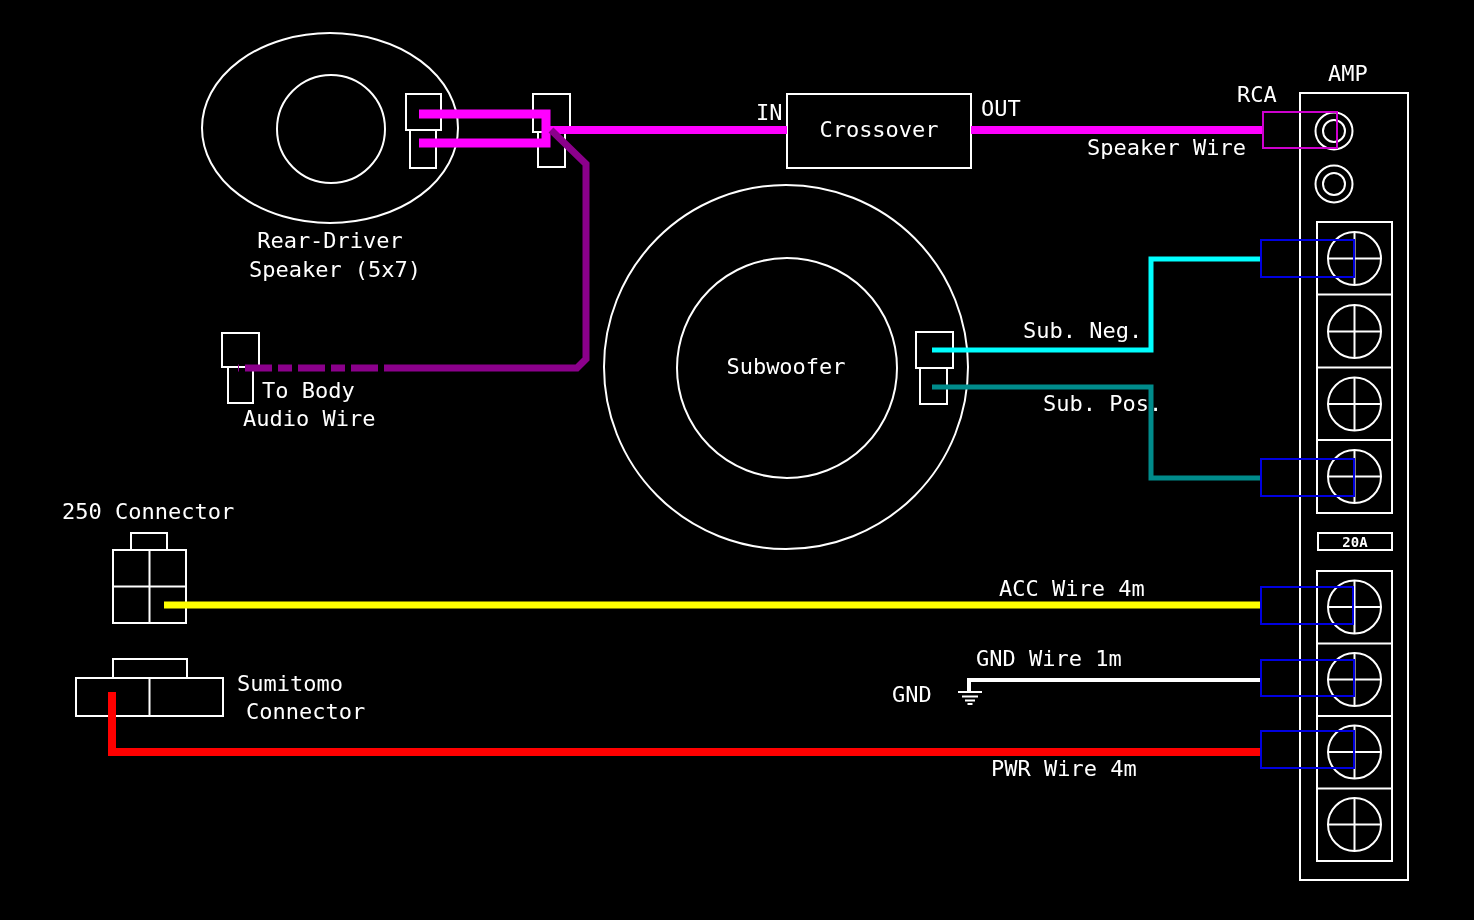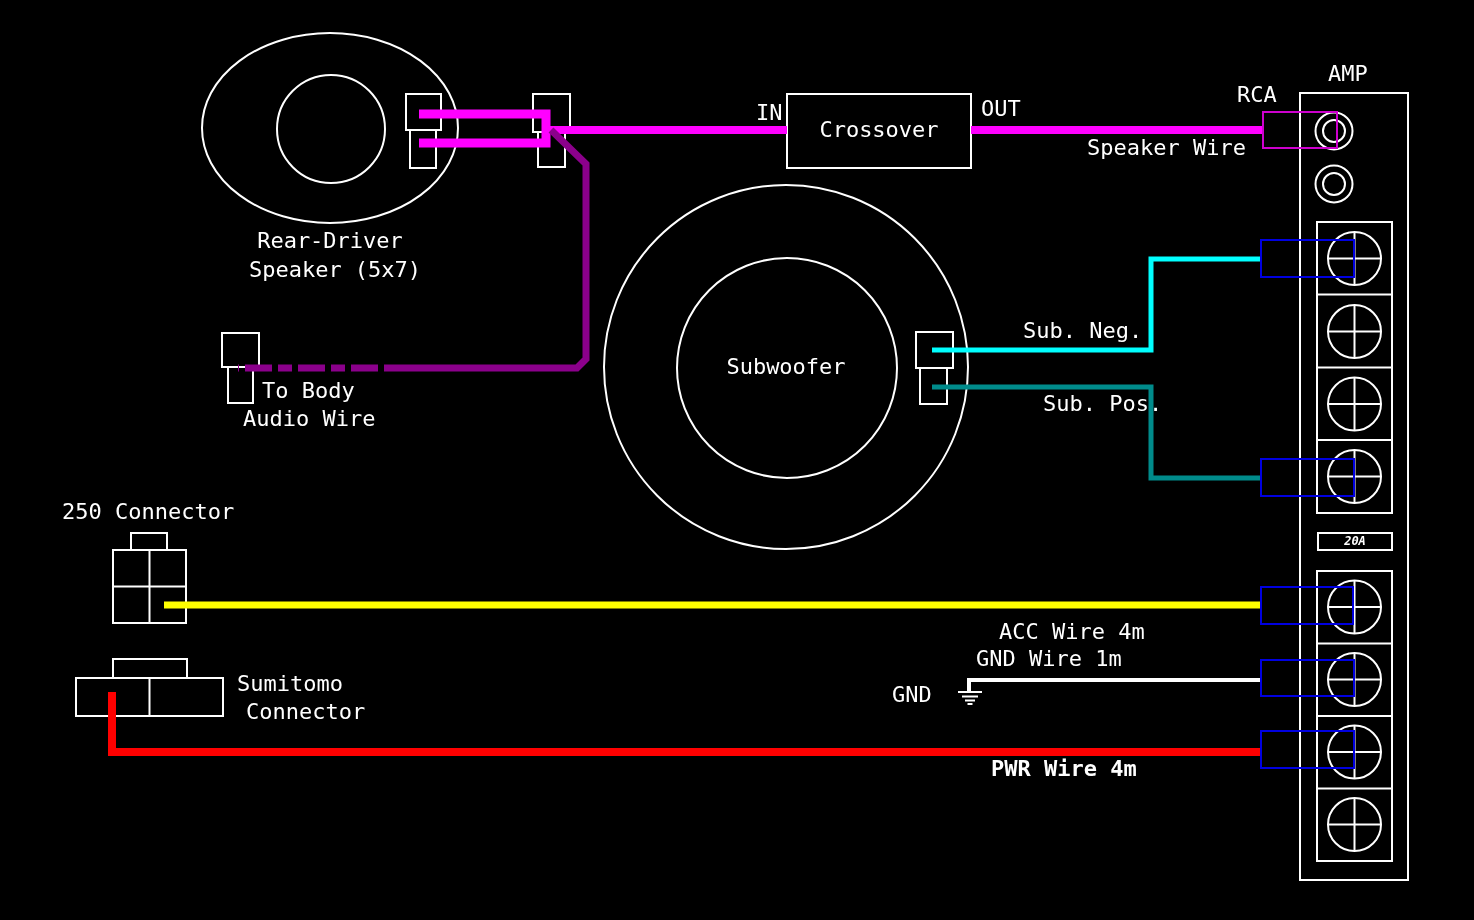--- a/index.html
+++ b/index.html
@@ -22,23 +22,22 @@
   }
   .lbl {
     position: absolute;
     color: #fff;
     font-size: 22px;
     line-height: 1.05;
     white-space: pre;
   }
   .lbl.center { text-align: center; }
   .lbl.small {
-    font-size: 12px;
+    font-size: 14px;
     font-weight: bold;
-    font-style: italic;
   }
 </style>
 </head>
 <body>
 
 <div class="canvas">
 
   <svg width="1474" height="920" viewBox="0 0 1474 920">
 
     <g stroke="#fff" stroke-width="2" fill="none">
@@ -204,20 +203,20 @@
   <div class="lbl" style="left:981px; top:97px;">OUT</div>
 
   <div class="lbl" style="left:1051px; top:136px;margin-left:36px;">Speaker Wire</div>
 
   <div class="lbl" style="left:1237px; top:83px;">RCA</div>
   <div class="lbl" style="left:1328px; top:62px;">AMP</div>
 
   <div class="lbl" style="left:1023px; top:319px;">Sub. Neg.</div>
   <div class="lbl" style="left:1023px; top:392px;margin-left:20px;">Sub. Pos.</div>
 
-  <div class="lbl" style="left:999px; top:577px;margin-top:43px;">ACC Wire 4m</div>
+  <div class="lbl" style="left:999px; top:577px;">ACC Wire 4m</div>
   <div class="lbl" style="left:976px; top:647px;">GND Wire 1m</div>
   <div class="lbl" style="left:892px; top:683px;">GND</div>
-  <div class="lbl" style="left:991px; top:757px;font-weight:bold;">PWR Wire 4m</div>
+  <div class="lbl" style="left:991px; top:757px;">PWR Wire 4m</div>
 
   <div class="lbl small center" style="left:1318px; top:535px; width:74px;">20A</div>
 
 </div>
 
 </body></html>

